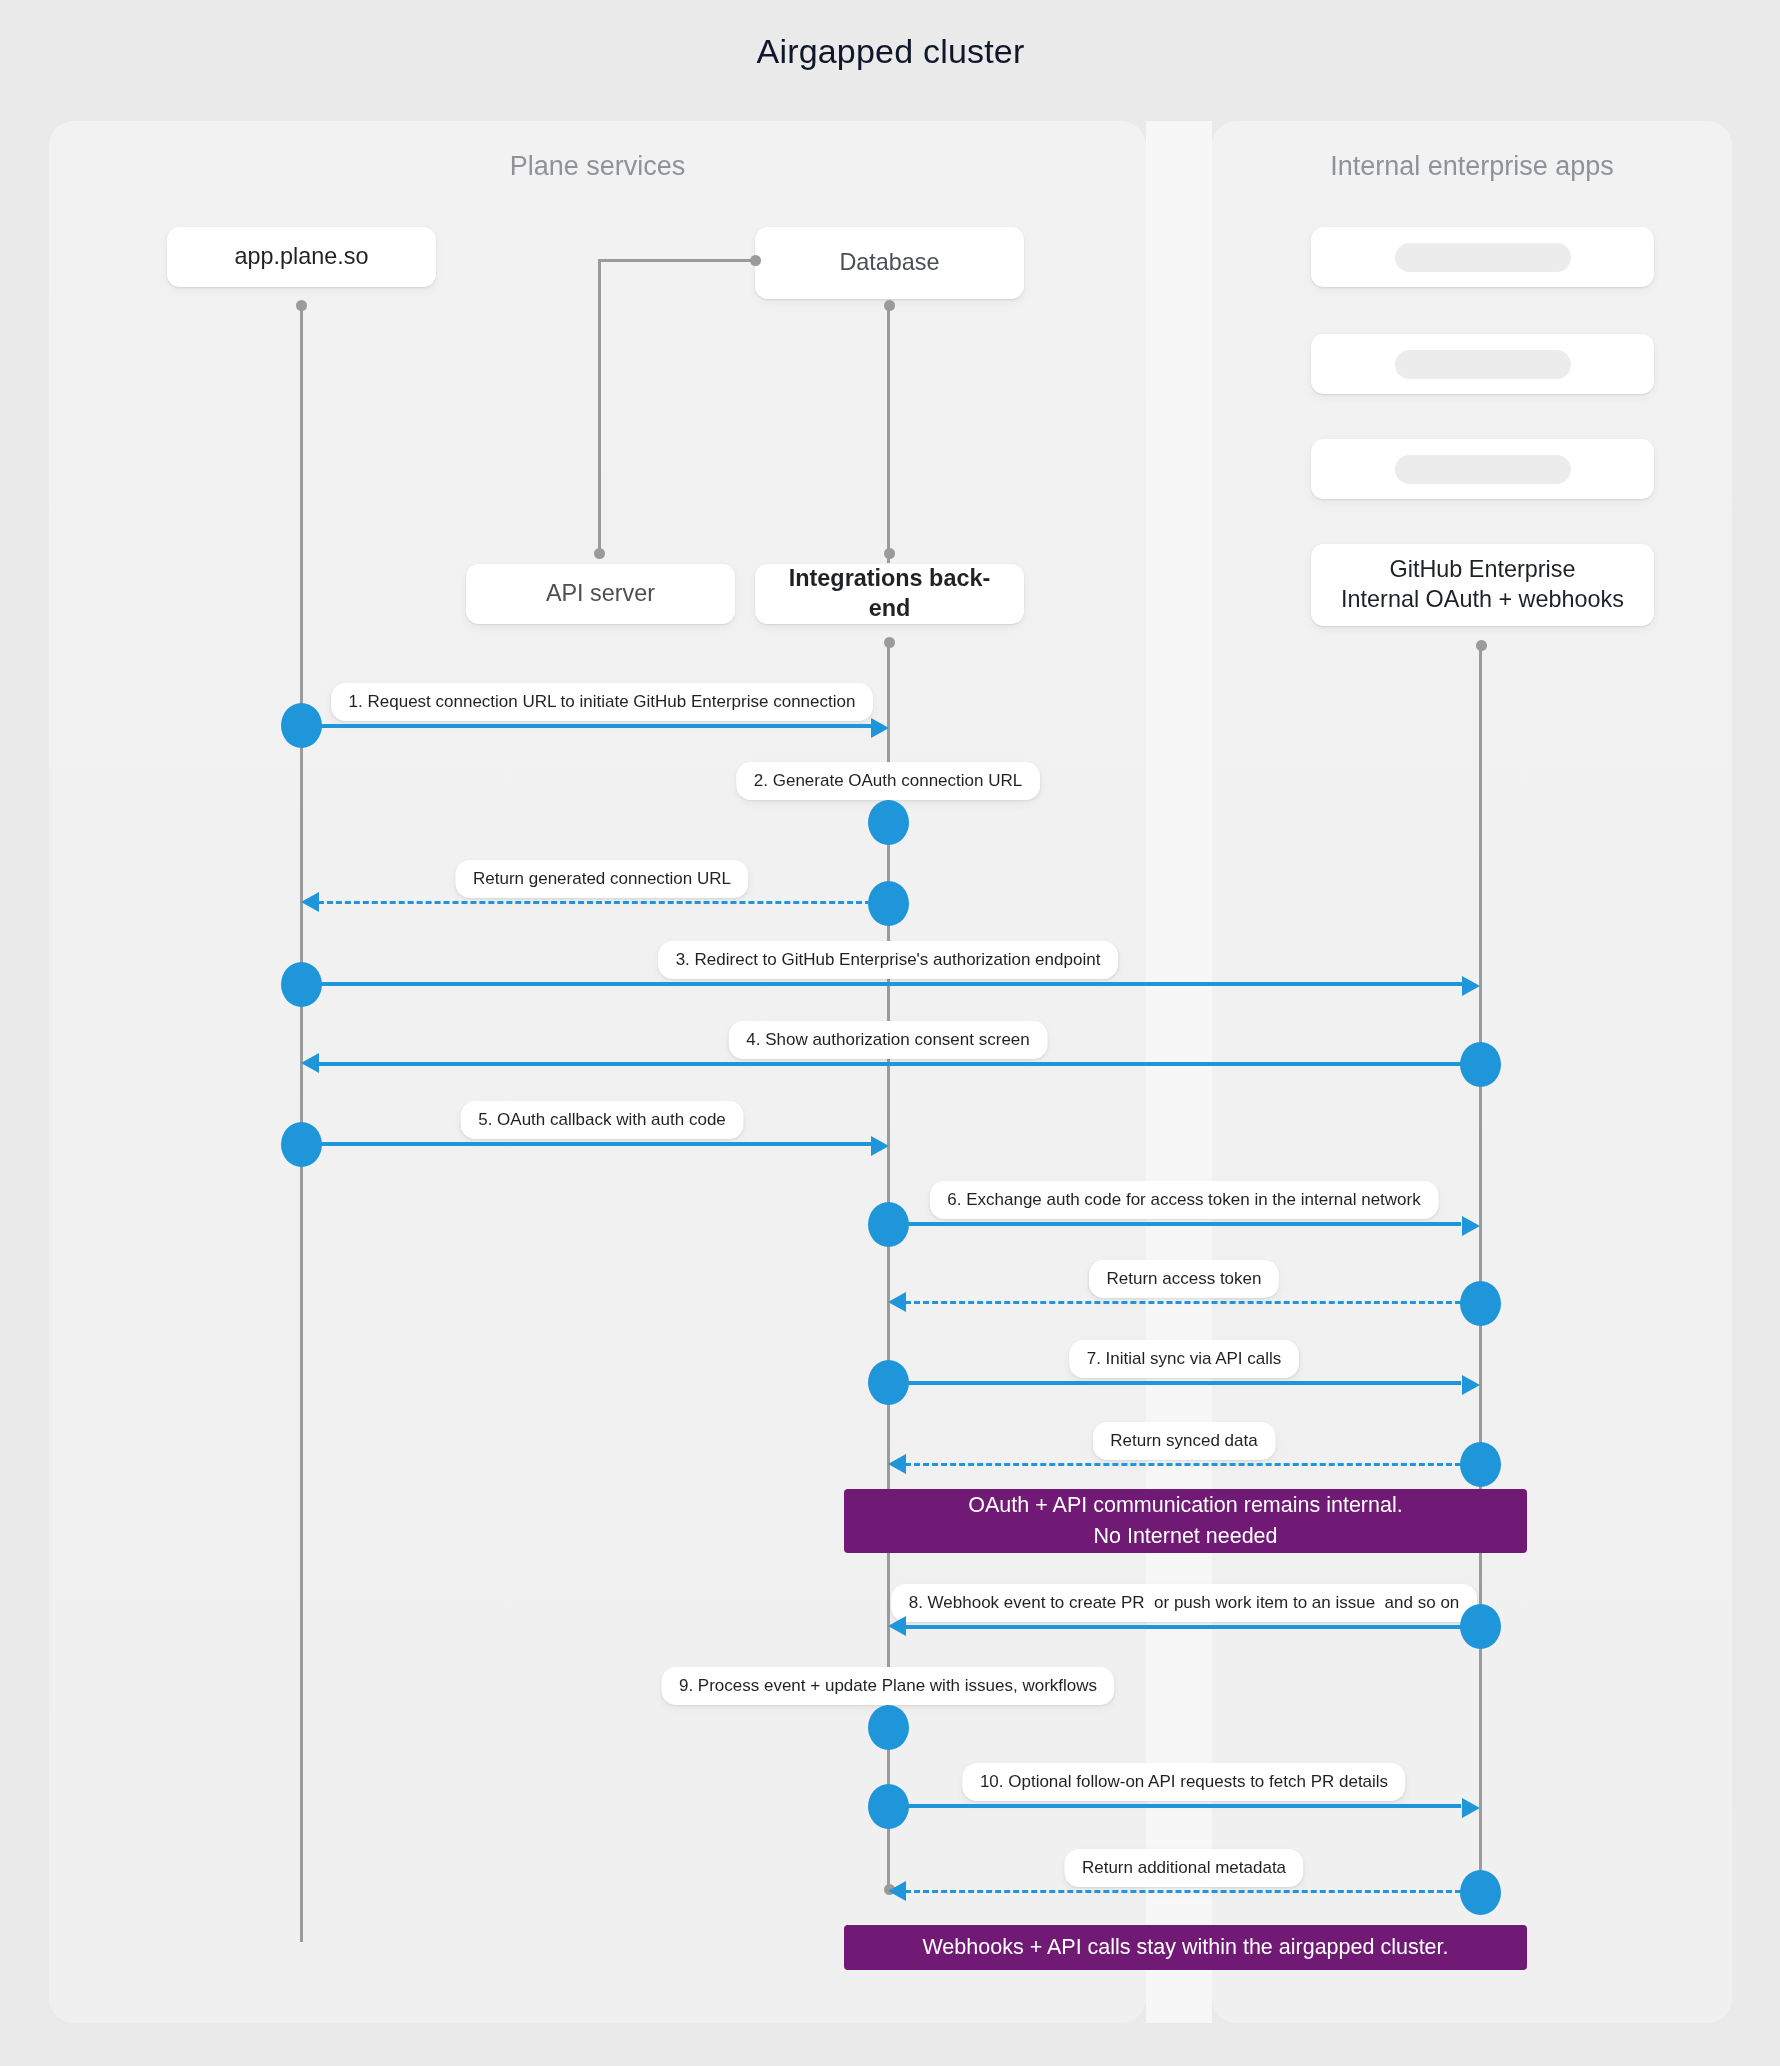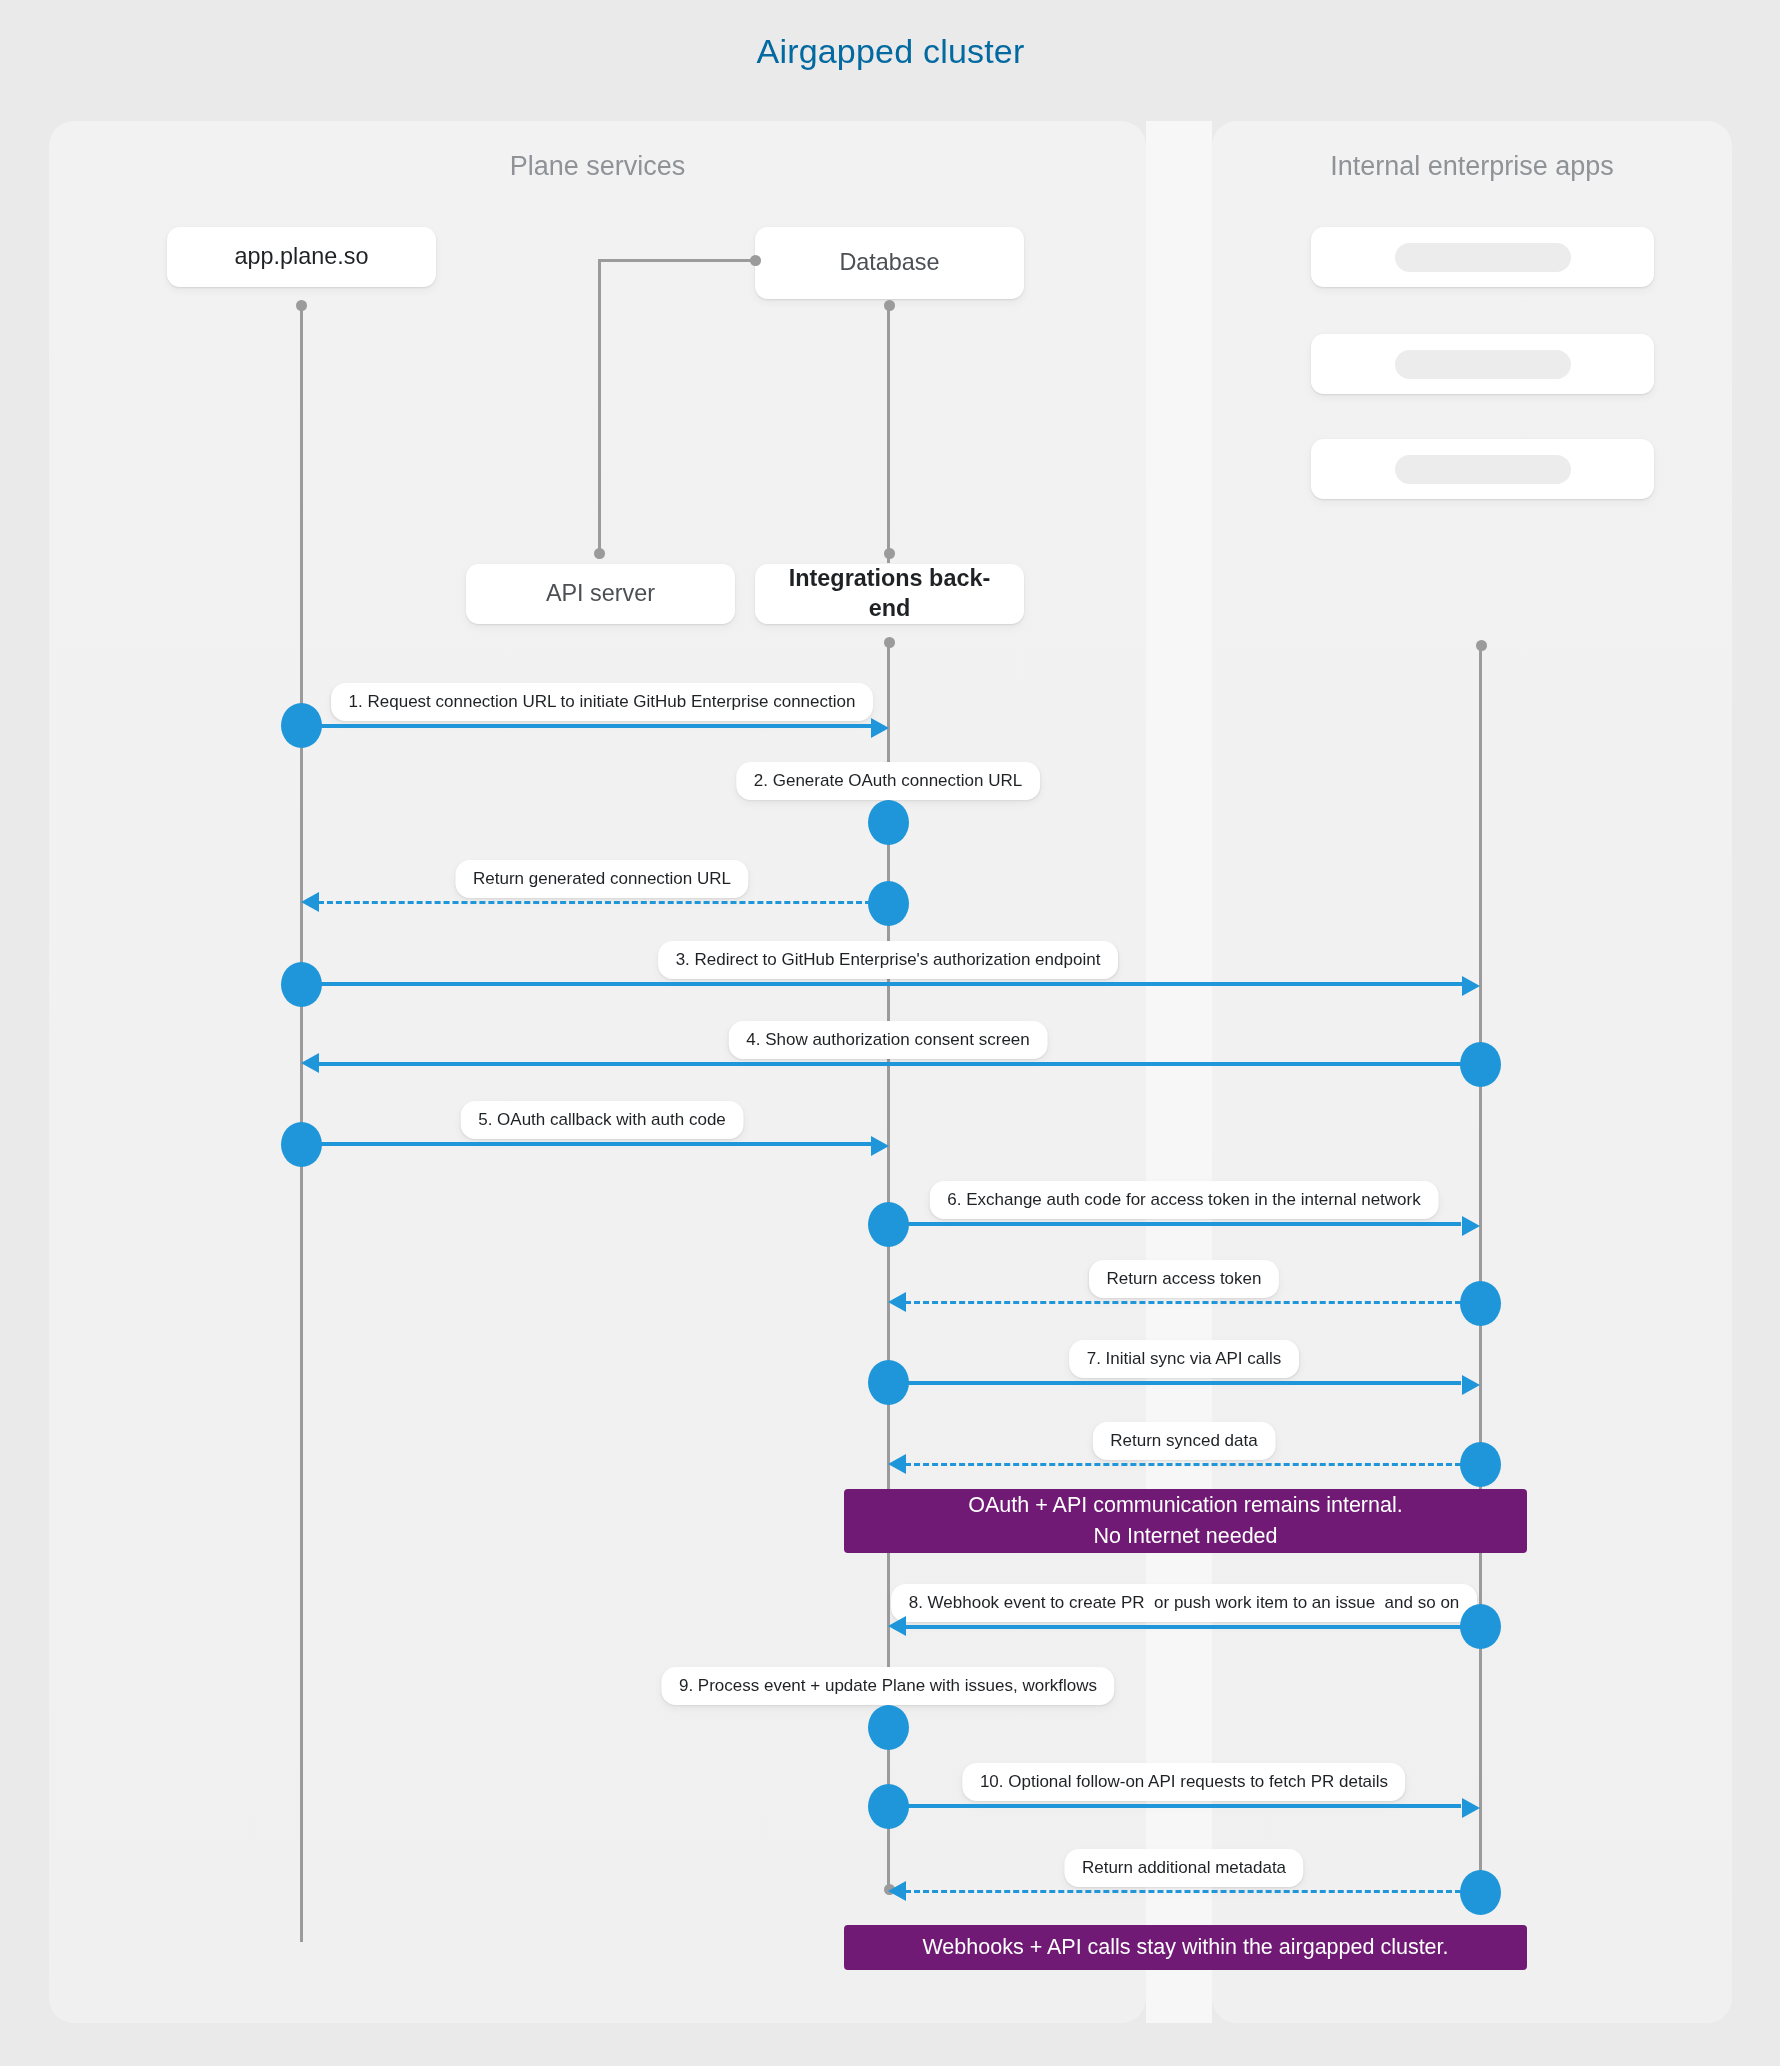--- a/index.html
+++ b/index.html
@@ -14,21 +14,21 @@
 
   
   .crop{position:absolute;width:21.5px;height:21.5px;border:5.9px solid #000;}
   .crop.tl{left:-5.9px;top:-5.9px;border-right:none;border-bottom:none;}
   .crop.tr{right:-5.9px;top:-5.9px;border-left:none;border-bottom:none;}
   .crop.bl{left:-5.9px;bottom:-5.9px;border-right:none;border-top:none;}
   .crop.br{right:-5.9px;bottom:-5.9px;border-left:none;border-top:none;}
 
   #title{
     position:absolute;left:0;top:32px;width:1781px;text-align:center;
-    font-size:34px;color:#0369a1;letter-spacing:0.2px;
+    font-size:34px;color:#0f172a;letter-spacing:0.2px;
   }
 
   .panel{
     position:absolute;border-radius:25px;
     background:linear-gradient(180deg,#f2f2f2 0%,#f0f0f0 100%);
   }
   #panel-left{left:49px;top:121px;width:1097px;height:1902px;}
   #panel-right{left:1212px;top:121px;width:520px;height:1902px;}
   .panel-title{
     position:absolute;top:30px;left:0;width:100%;text-align:center;
@@ -116,20 +116,24 @@
   <div class="pbox" style="left:1311px;top:227px;width:343px;height:60px;">
     <span class="pill"></span>
   </div>
   <div class="pbox" style="left:1311px;top:334px;width:343px;height:60px;">
     <span class="pill"></span>
   </div>
   <div class="pbox" style="left:1311px;top:439px;width:343px;height:60px;">
     <span class="pill"></span>
   </div>
 
+  <div class="pbox" style="left:1311px;top:544px;width:343px;height:82px;flex-direction:column;">
+    <span>GitHub Enterprise</span>
+    <span>Internal OAuth + webhooks</span>
+  </div>
 
   <div class="lifeline" style="left:300px;top:304px;height:1638px;"></div>
   <div class="ldot" style="left:296px;top:300px;"></div>
 
   <div class="lifeline" style="left:887px;top:304px;height:259px;"></div>
   <div class="ldot" style="left:884px;top:300px;"></div>
   <div class="ldot" style="left:884px;top:548px;"></div>
 
   <div class="lifeline" style="left:887px;top:641px;height:1249px;"></div>
   <div class="ldot" style="left:884px;top:637px;"></div>

